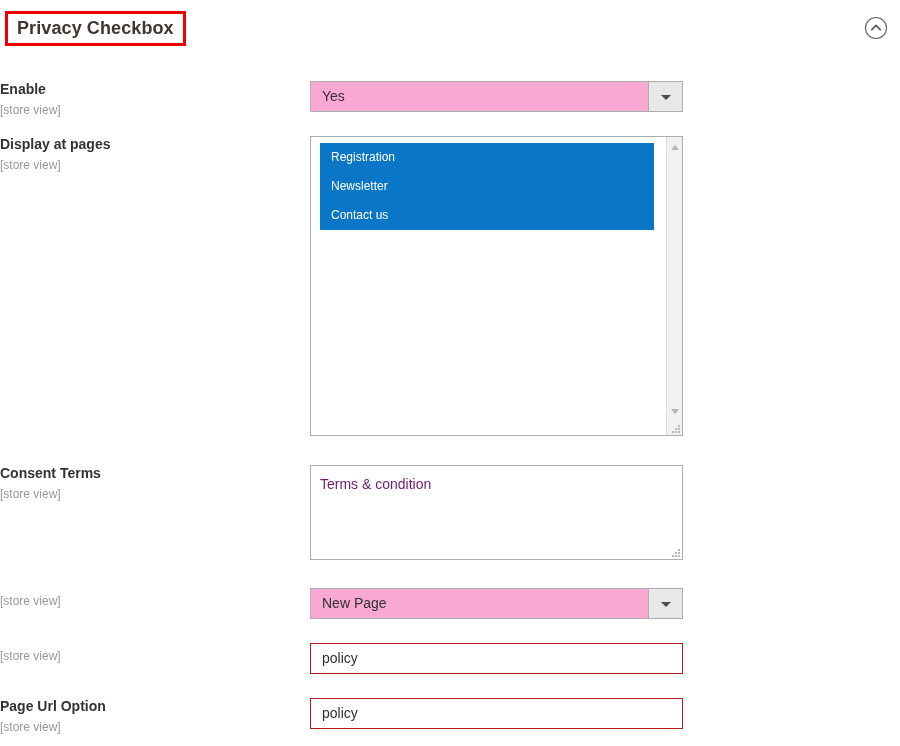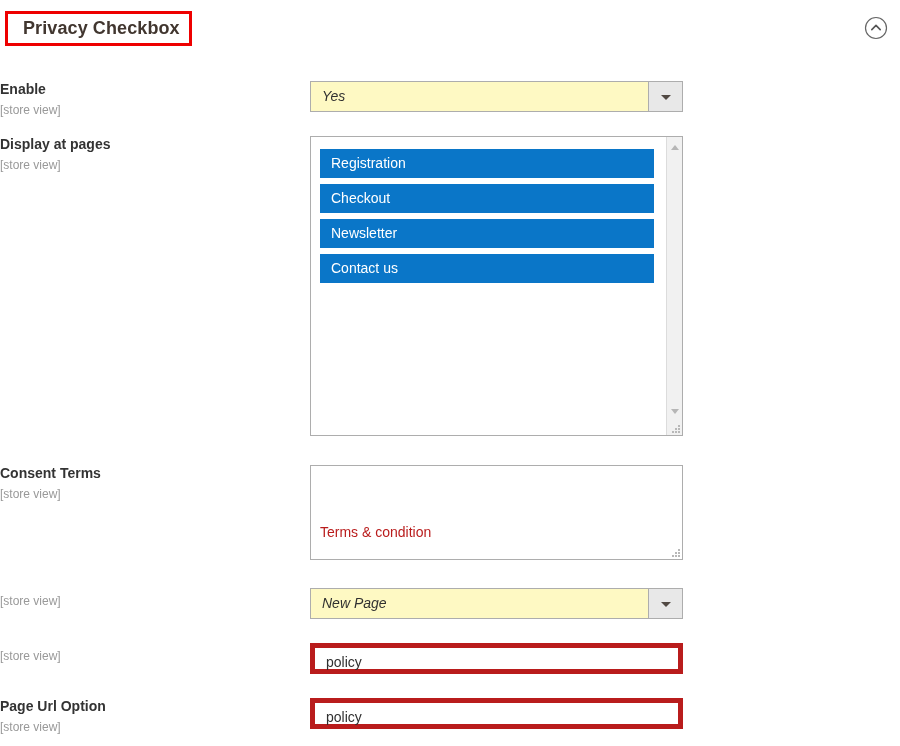--- a/index.html
+++ b/index.html
@@ -23,21 +23,21 @@
     top: 0;
     width: 900px;
     height: 58px;
   }
   .section-title-wrap {
     position: absolute;
     left: 5px;
     top: 11px;
     border: 3px solid #ee0000;
     background: #ffffff;
-    padding: 3px 9px 4px 15px;
+    padding: 3px 9px 4px 9px;
     box-sizing: border-box;
   }
   .section-title {
     font-size: 18px;
     font-weight: bold;
     color: #41362f;
     letter-spacing: 0.1px;
     line-height: 22px;
     white-space: nowrap;
   }
@@ -83,24 +83,23 @@
     left: 310px;
     top: 0;
   }
 
   
   .select-box {
     position: relative;
     width: 373px;
     height: 31px;
     border: 1px solid #adadad;
-    background: #fef9c3;
-    box-sizing: border-box;
-    cursor: pointer;
-    font-style: italic;
+    background: #f9a8d4;
+    box-sizing: border-box;
+    cursor: pointer;
   }
   .select-value {
     position: absolute;
     left: 11px;
     top: 0;
     height: 29px;
     line-height: 29px;
     font-size: 14px;
     color: #303030;
     white-space: nowrap;
@@ -138,28 +137,27 @@
     box-sizing: border-box;
     overflow: hidden;
   }
   .ms-options {
     position: absolute;
     left: 9px;
     top: 6px;
     width: 334px;
   }
   .ms-option {
-    font-size: 14px;
+    font-size: 12px;
     line-height: 29px;
     height: 29px;
     padding-left: 11px;
     color: #303030;
     white-space: nowrap;
     cursor: pointer;
-    margin-top: 6px;
   }
   .ms-option.selected {
     background: #0a76c8;
     color: #ffffff;
   }
   .ms-scrollbar {
     position: absolute;
     right: 0;
     top: 0;
     width: 16px;
@@ -223,31 +221,30 @@
     box-sizing: border-box;
     cursor: text;
   }
   .textarea-value {
     position: absolute;
     left: 9px;
     top: 9px;
     right: 12px;
     font-size: 14px;
     line-height: 18px;
-    color: #b91c1c;
+    color: #701a75;
     white-space: pre-wrap;
-    margin-top: 48px;
   }
 
   
   .text-input {
     position: relative;
     width: 373px;
     height: 31px;
-    border: 5px solid #b91c1c;
+    border: 1px solid #b91c1c;
     background: #ffffff;
     box-sizing: border-box;
     cursor: text;
   }
   .text-input-value {
     position: absolute;
     left: 11px;
     top: 0;
     height: 29px;
     line-height: 29px;
@@ -286,21 +283,20 @@
 
 <div class="field-row" style="top:136px;">
   <div class="field-label">
     <span class="label-text">Display at pages</span>
     <span class="label-scope">[store view]</span>
   </div>
   <div class="field-control">
     <div class="multiselect">
       <div class="ms-options">
         <div class="ms-option selected">Registration</div>
-        <div class="ms-option selected">Checkout</div>
         <div class="ms-option selected">Newsletter</div>
         <div class="ms-option selected">Contact us</div>
       </div>
       <div class="ms-scrollbar">
         <span class="ms-sb-arrow up"></span>
         <span class="ms-sb-arrow down"></span>
       </div>
       <div class="resize-grip">
         <i class="a"></i>
           <i class="b"></i>

